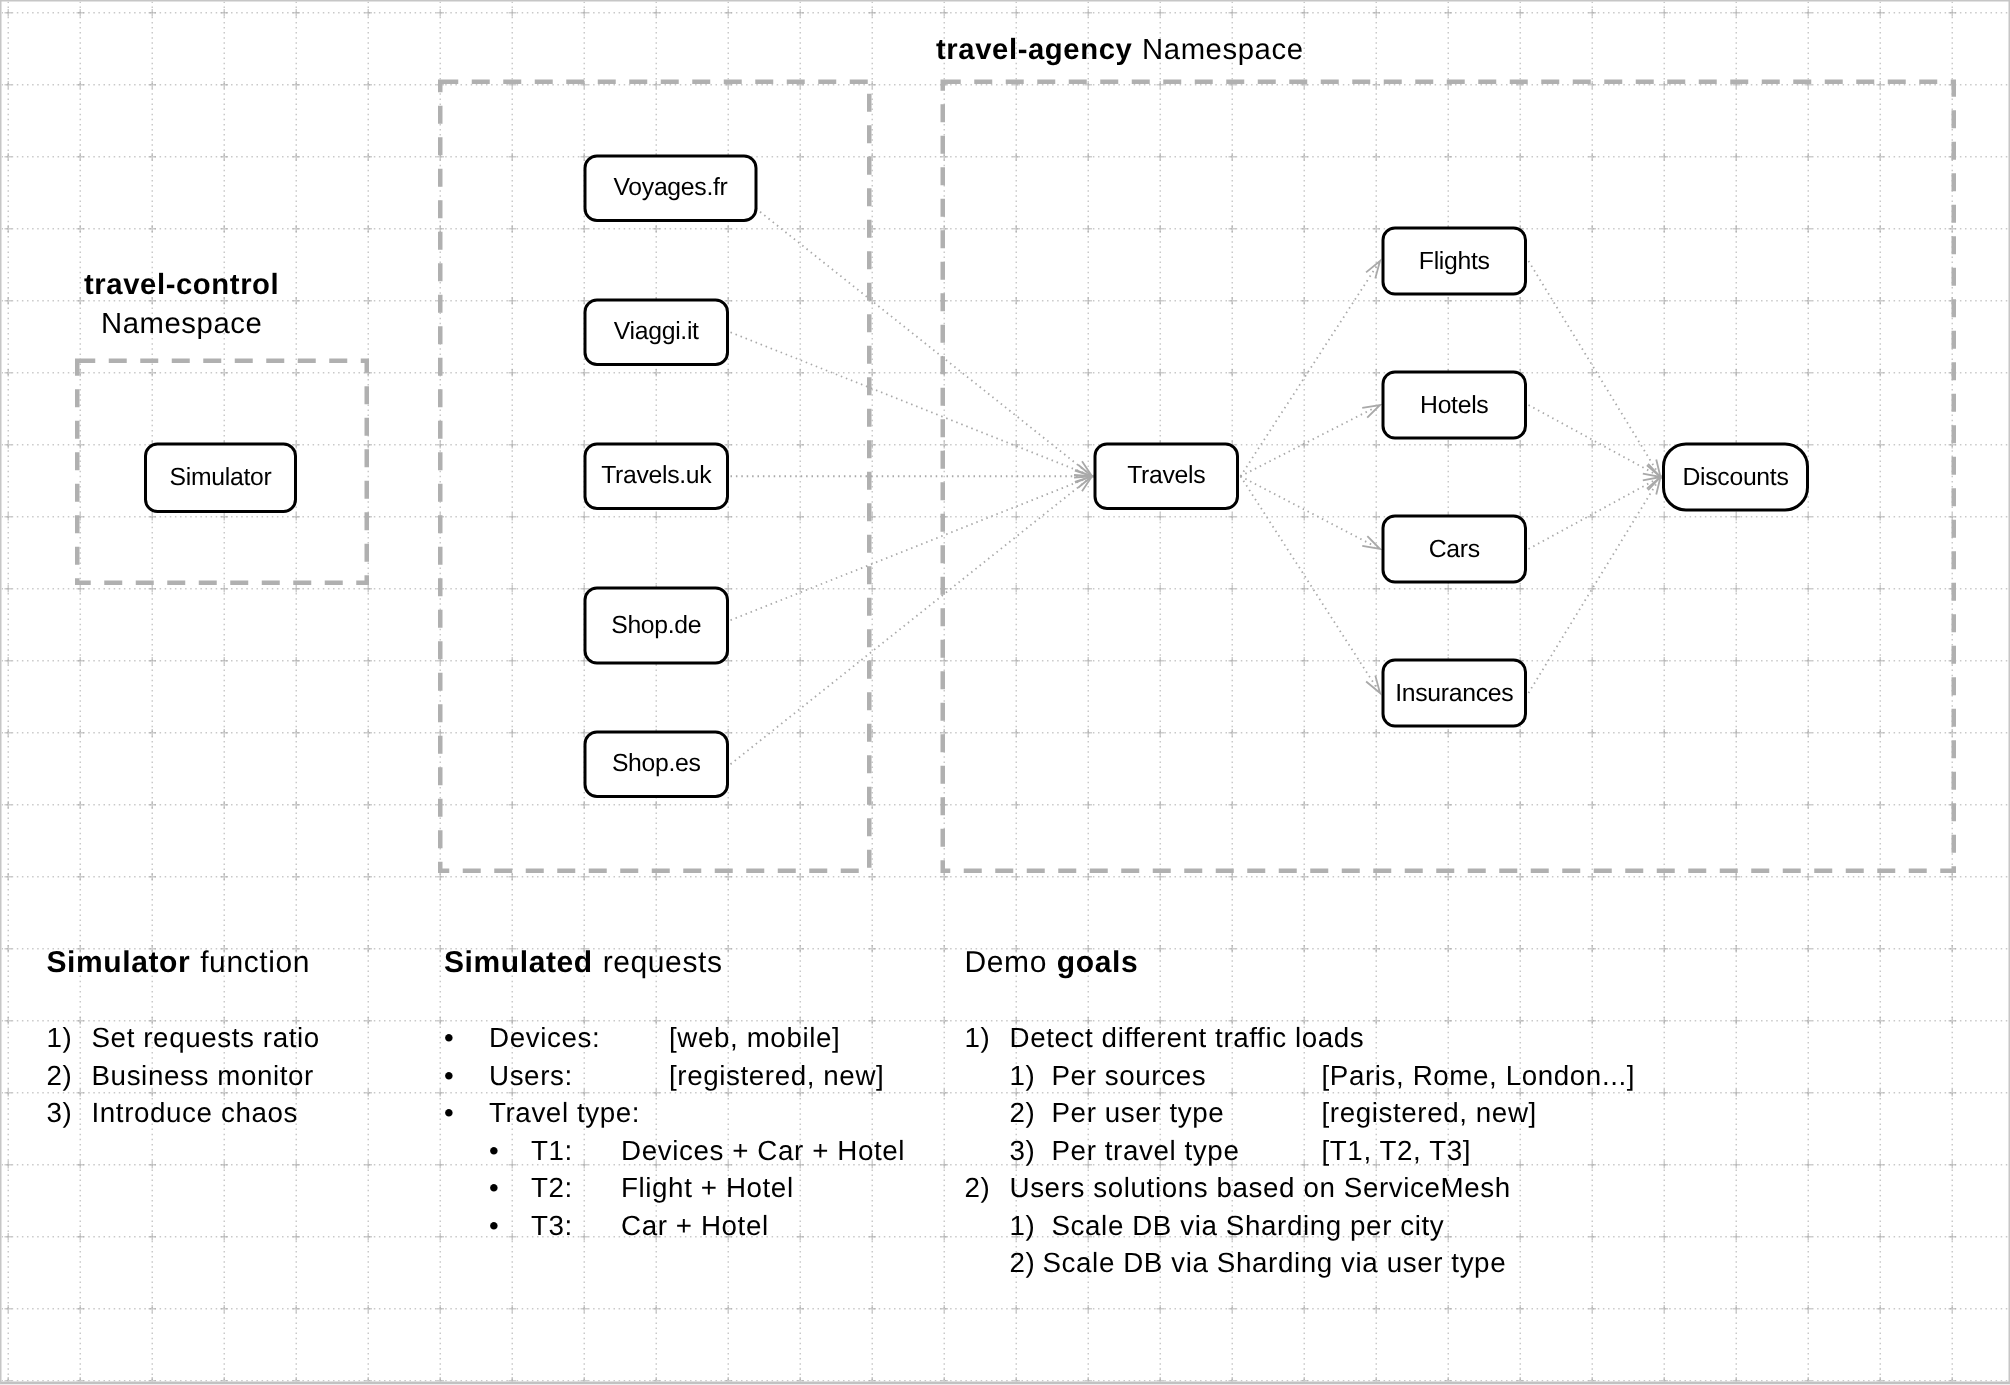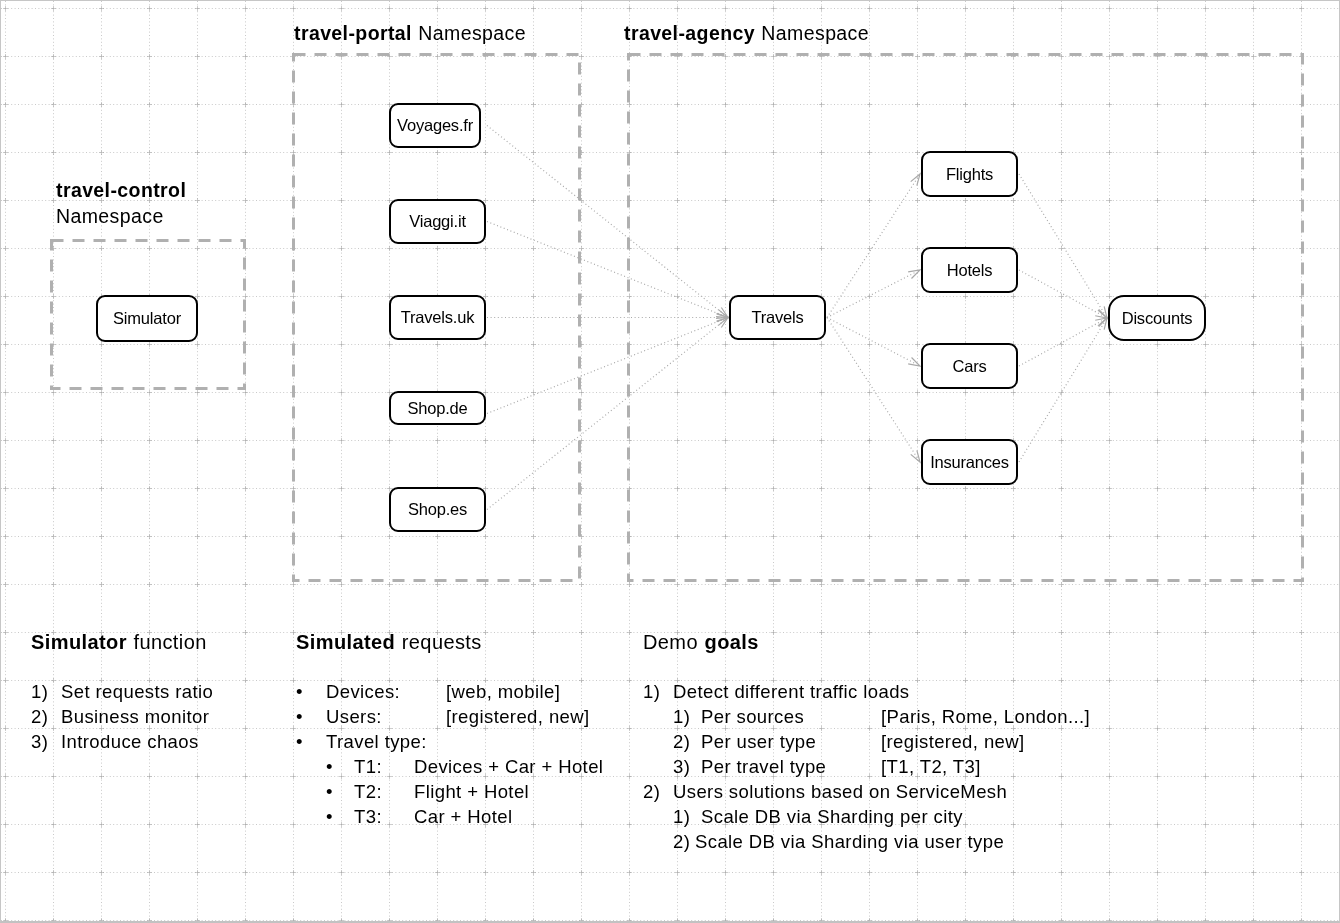--- a/index.html
+++ b/index.html
@@ -53,44 +53,41 @@
         <path d="M1096.9172558996472 309.1575667291646L1106 317L1103.164479723867 305.33981883658583" stroke="#a9a9a9" stroke-width="1.2" fill="none"></path>
         <path d="M1018 269L1102.4884177083425 315.0845914772777" stroke="#a9a9a9" stroke-width="1.2" stroke-dasharray="1 2.6" fill="none"></path>
         <path d="M1094.2144711641936 314.74139200825505L1106 317L1097.7203426372364 308.3139609743431" stroke="#a9a9a9" stroke-width="1.2" fill="none"></path>
         <path d="M1018 365L1102.4884177083425 318.9154085227223" stroke="#a9a9a9" stroke-width="1.2" stroke-dasharray="1 2.6" fill="none"></path>
         <path d="M1097.7203426372364 325.6860390256569L1106 317L1094.2144711641936 319.25860799174495" stroke="#a9a9a9" stroke-width="1.2" fill="none"></path>
         <path d="M1018 461L1103.914199962184 320.41312733460785" stroke="#a9a9a9" stroke-width="1.2" stroke-dasharray="1 2.6" fill="none"></path>
         <path d="M1103.164479723867 328.66018116341417L1106 317L1096.9172558996472 324.8424332708354" stroke="#a9a9a9" stroke-width="1.2" fill="none"></path>
       </g>
   </svg>
 
-  <div class="ns-title" style="left:55px;top:176px;">
+  <div class="ns-title" style="left:55px;top:176px;text-align:center;">
     <b>travel-control</b><br>
     <span>Namespace</span>
   </div>
-  <div class="ns-title" style="left:293px;top:19px;">
-    <b>travel-portal</b><span class="gap">Namespace</span>
-  </div>
   <div class="ns-title" style="left:623px;top:19px;">
     <b>travel-agency</b><span class="gap">Namespace</span>
   </div>
 
   <div class="node" style="left:95px;top:294px;width:102px;height:47px;">
       <span>Simulator</span>
     </div>
-  <div class="node" style="left:388px;top:102px;width:92px;height:45px;justify-content:center;">
+  <div class="node" style="left:388px;top:102px;width:116px;height:45px;justify-content:center;">
       <span>Voyages.fr</span>
     </div>
   <div class="node" style="left:388px;top:198px;width:97px;height:45px;">
       <span>Viaggi.it</span>
     </div>
   <div class="node" style="left:388px;top:294px;width:97px;height:45px;">
       <span>Travels.uk</span>
     </div>
-  <div class="node" style="left:388px;top:390px;width:97px;height:34px;">
+  <div class="node" style="left:388px;top:390px;width:97px;height:52px;">
       <span>Shop.de</span>
     </div>
   <div class="node" style="left:388px;top:486px;width:97px;height:45px;">
       <span>Shop.es</span>
     </div>
   <div class="node" style="left:728px;top:294px;width:97px;height:45px;">
       <span>Travels</span>
     </div>
   <div class="node" style="left:920px;top:150px;width:97px;height:46px;">
       <span>Flights</span>

